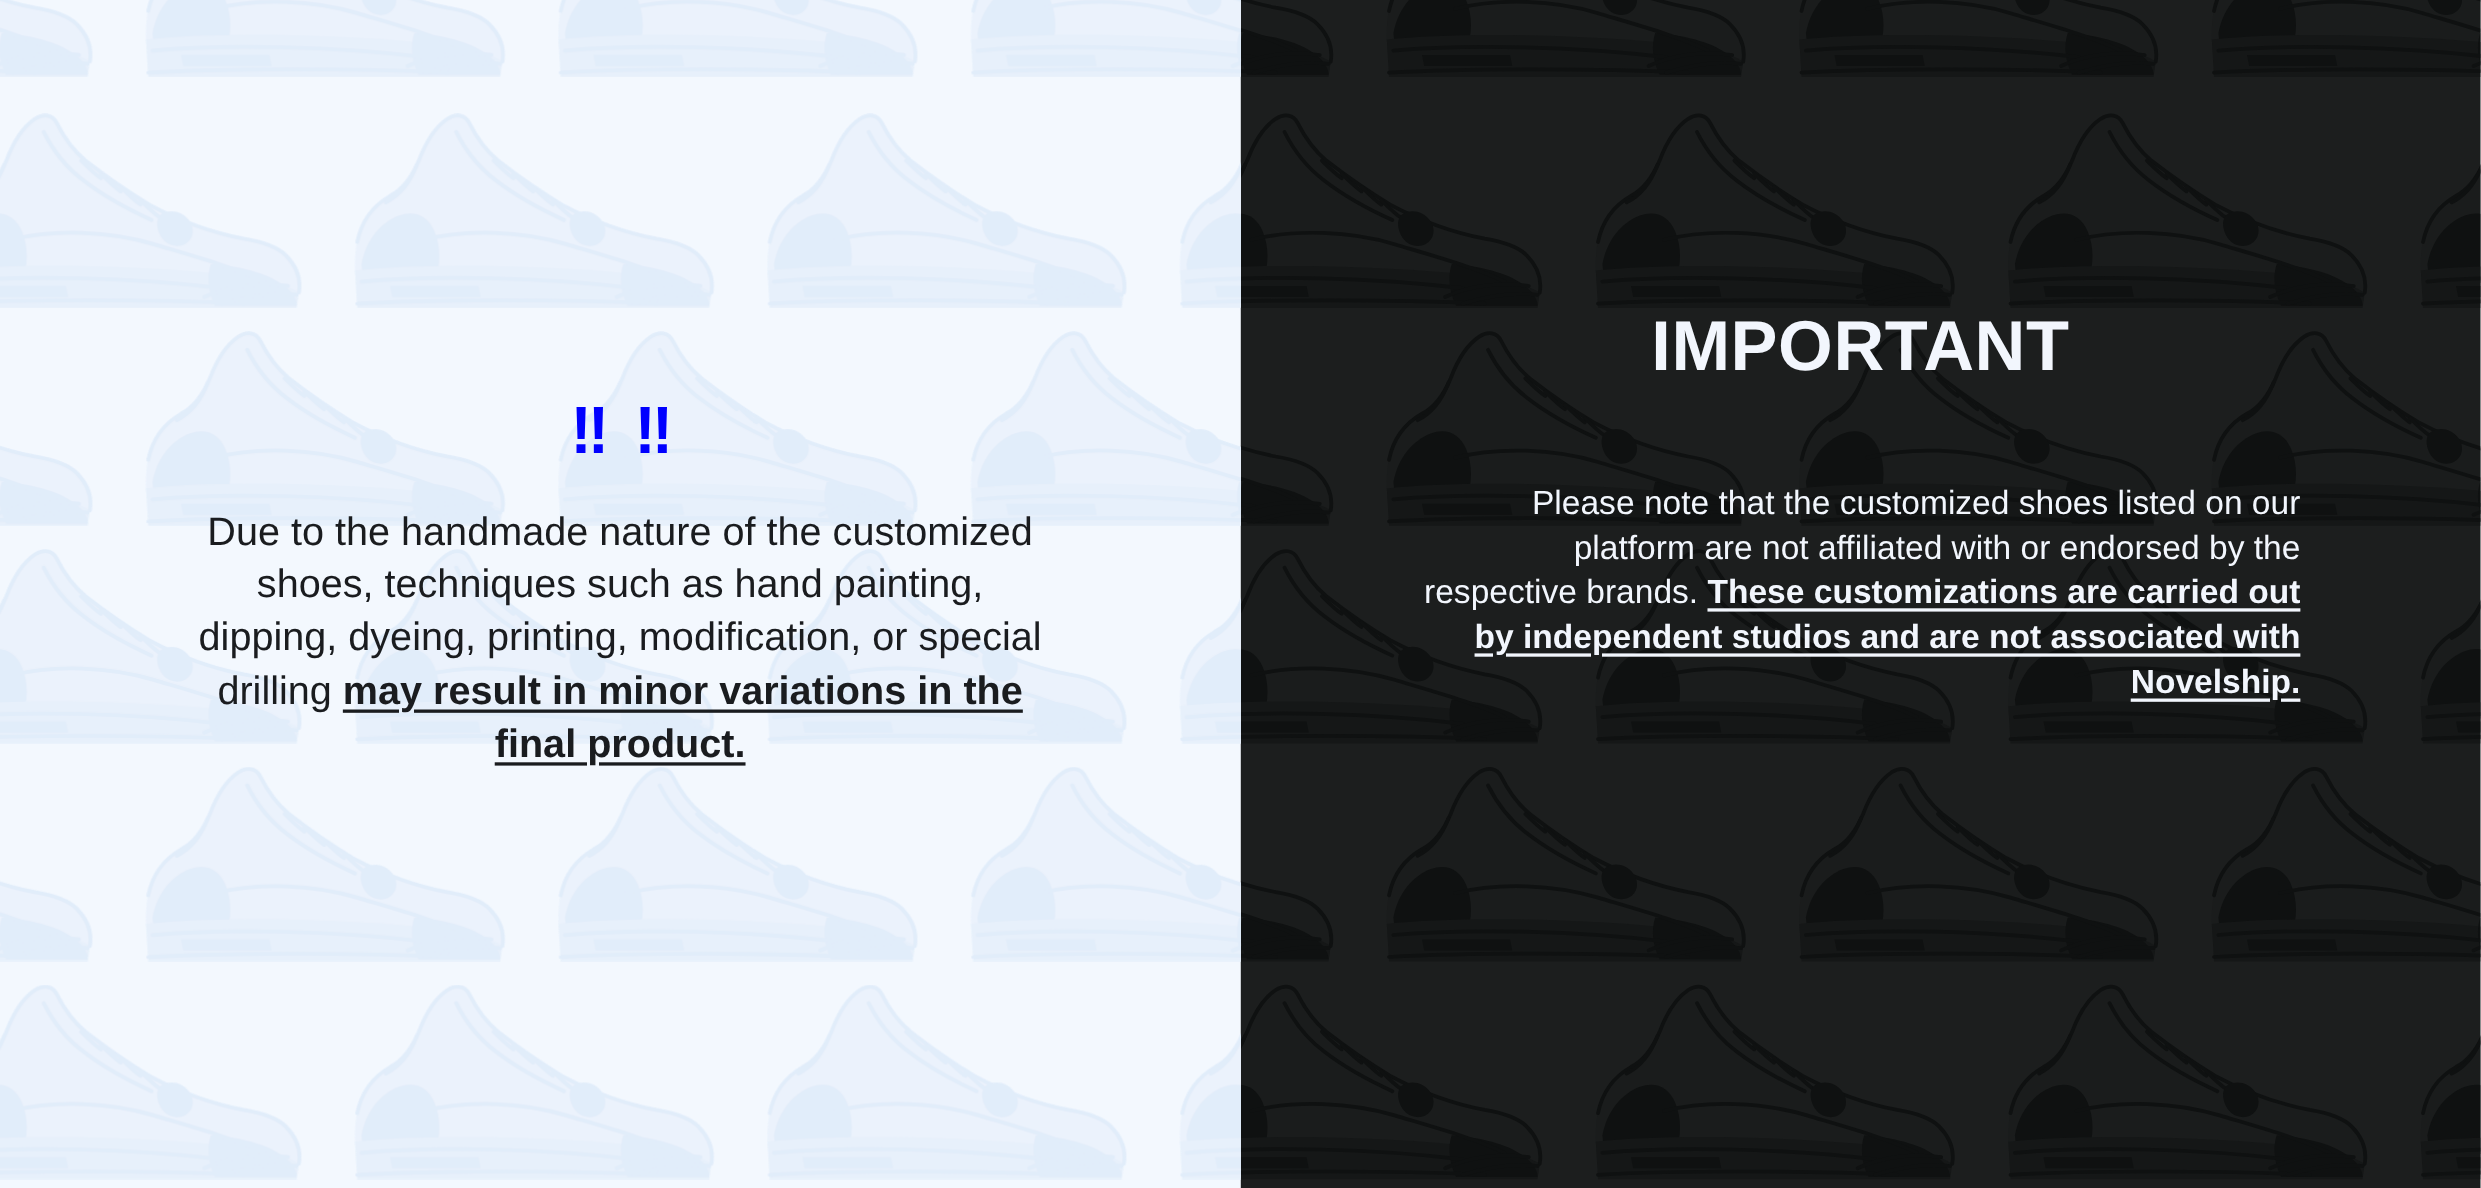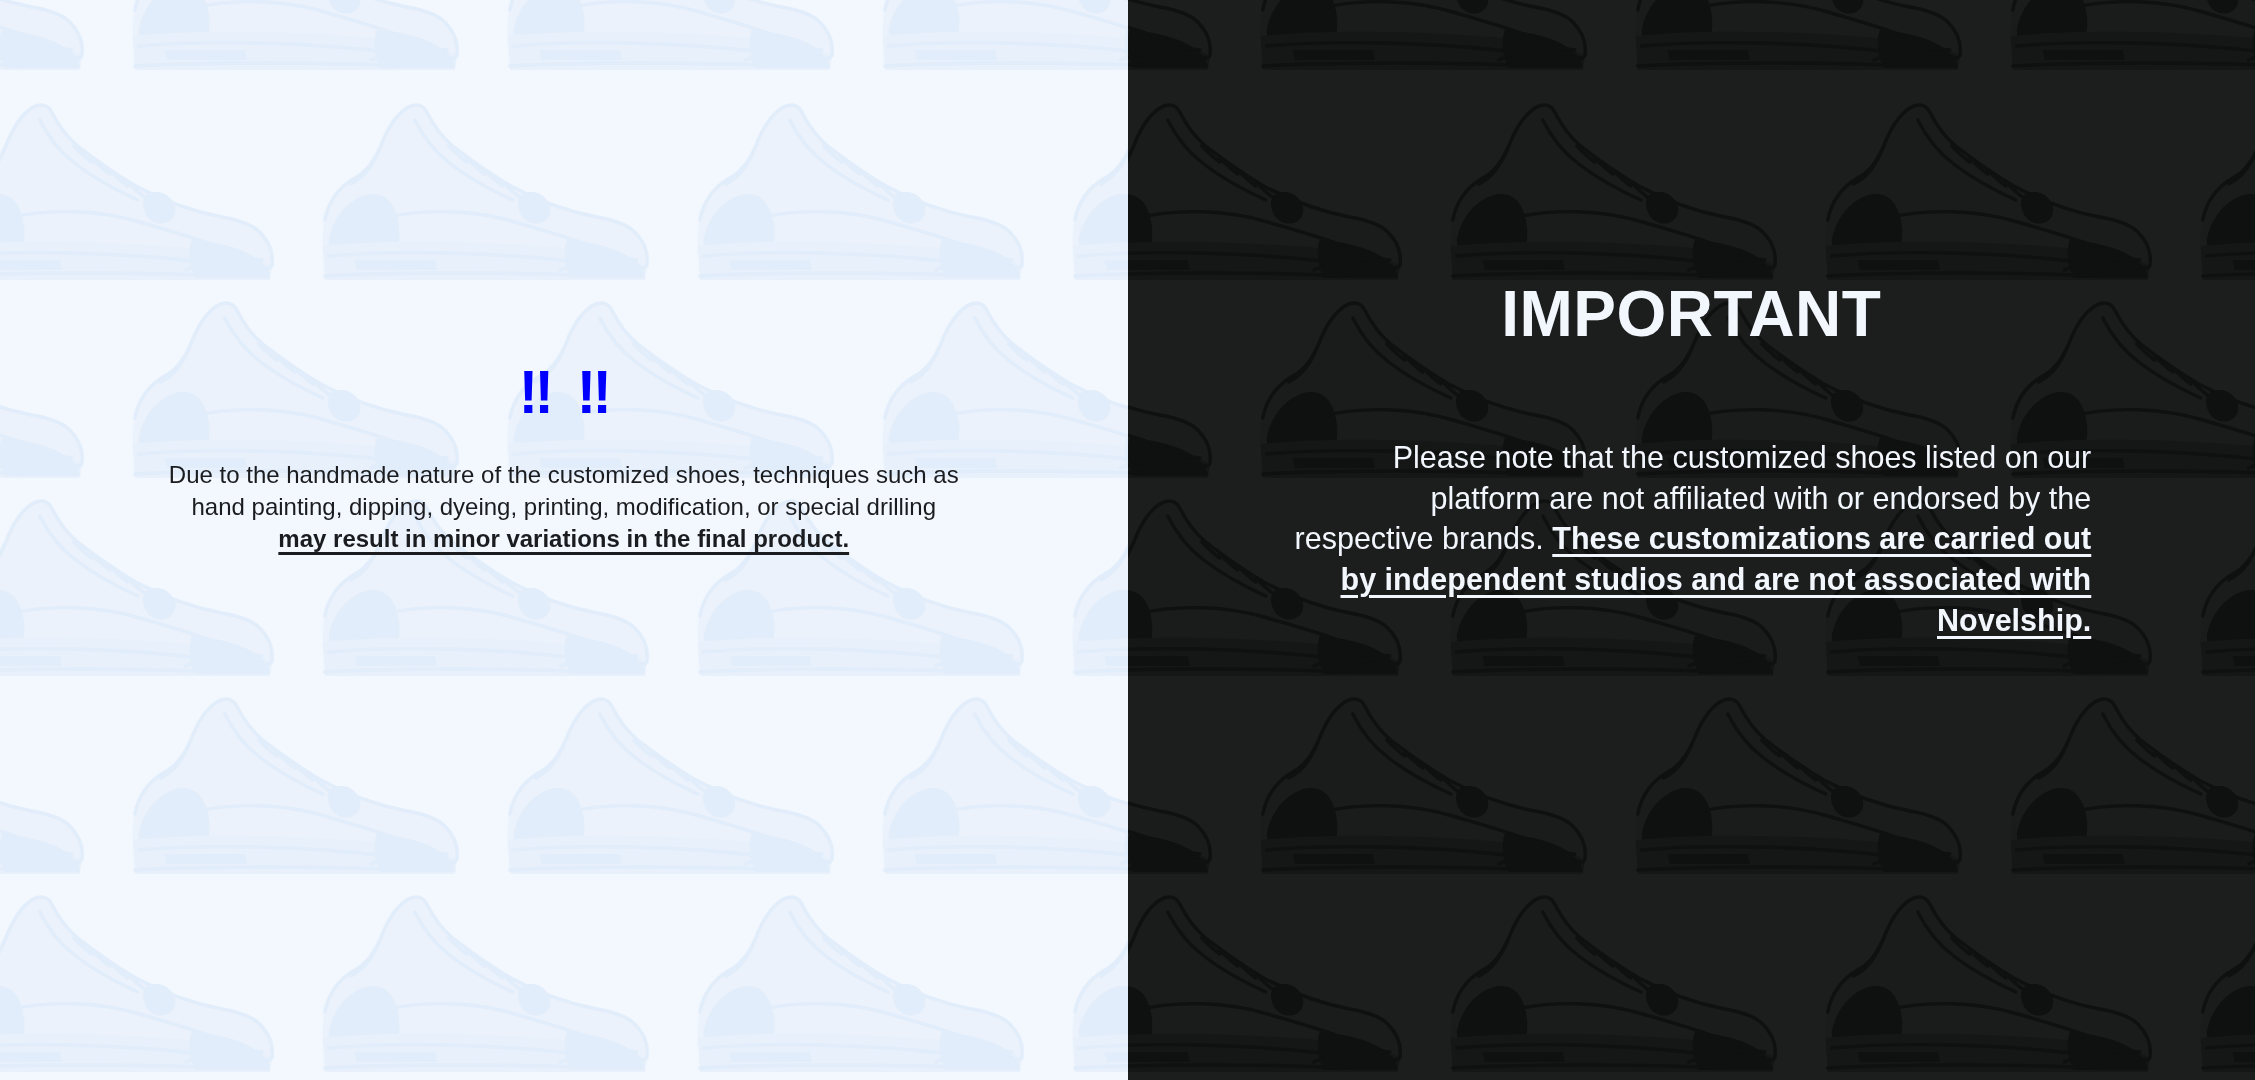--- a/index.html
+++ b/index.html
@@ -74,21 +74,21 @@
     font-size: 58px;
     font-weight: 900;
     letter-spacing: -3px;
     transform: scaleY(1.05);
   }
 
   .body-light {
     margin-top: 38px;
     width: 790px;
     text-align: center;
-    font-size: 24px;
+    font-size: 36px;
     line-height: 1.34;
     color: #1a1c1f;
     font-weight: 400;
   }
   .body-light .strong {
     font-weight: 700;
     text-decoration: underline;
     text-decoration-thickness: 2.5px;
     text-underline-offset: 5px;
   }

